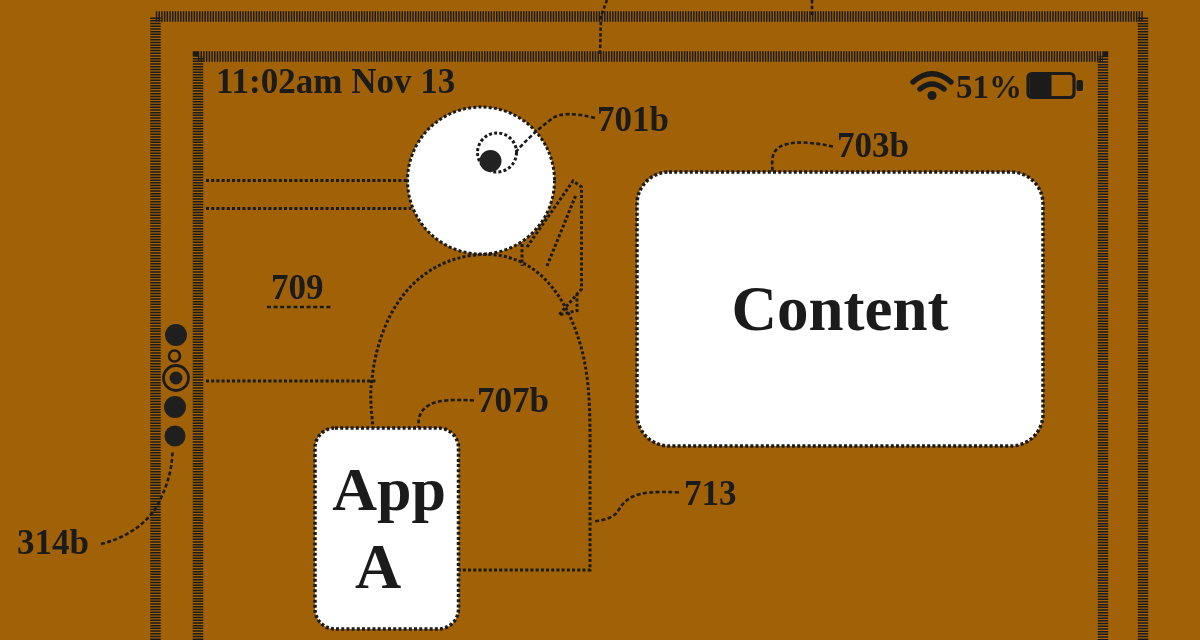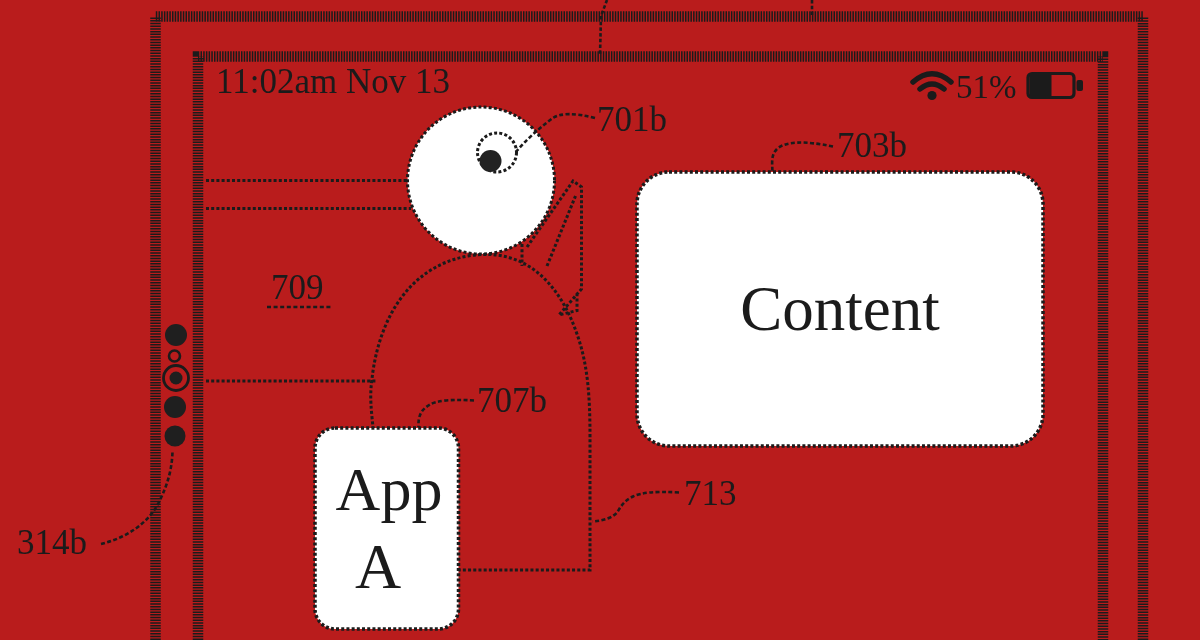--- a/index.html
+++ b/index.html
@@ -1,18 +1,19 @@
 <!DOCTYPE html>
 <html><head>
 <meta charset="utf-8">
 <style>
   html,body{margin:0;padding:0;background:#fff;}
   .stage{
-    position:relative;width:1200px;height:640px;background:#b91c1c;overflow:hidden;
+    position:relative;width:1200px;height:640px;background:#a16207;overflow:hidden;
     font-family:"Liberation Serif", serif;
+    font-weight:bold;
   }
   svg{display:block;}
   text{fill:#1b1b1b;}
   .ink-stroke{stroke:#1b1b1b;}
 </style>
 </head>
 <body>
 
 <div class="stage">
   <svg width="1200" height="640" viewBox="0 0 1200 640">

